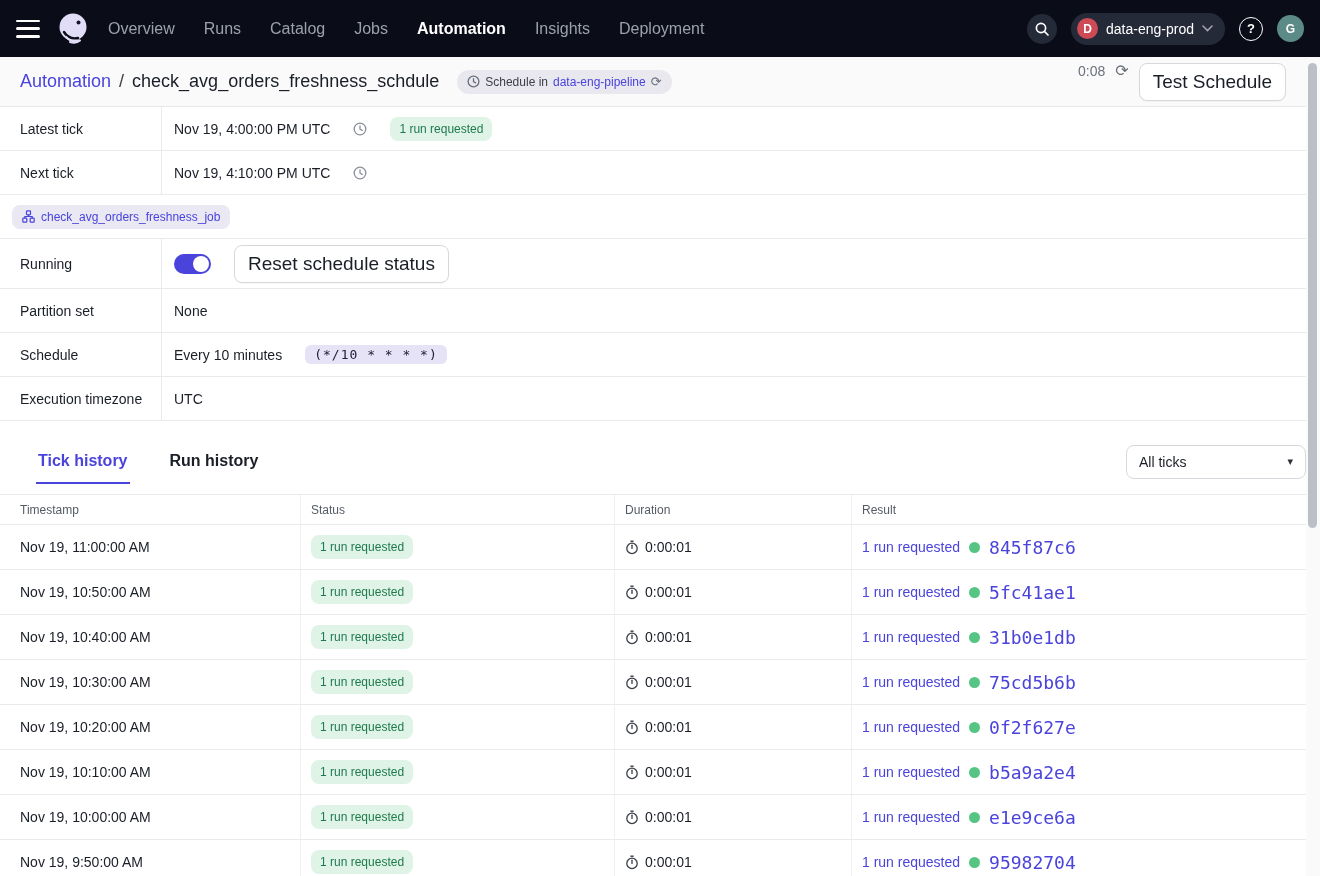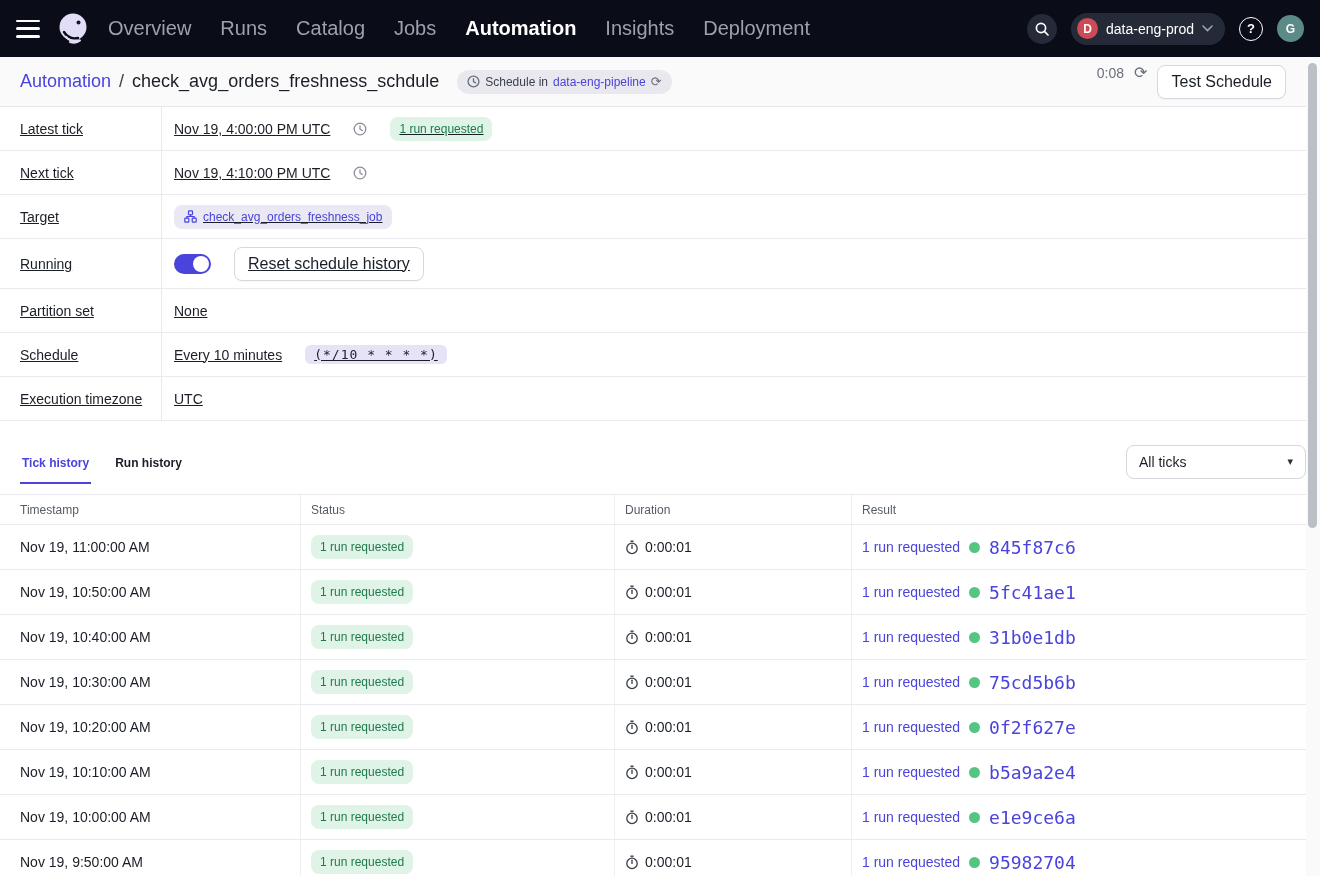--- a/index.html
+++ b/index.html
@@ -11,21 +11,21 @@
   .page { width:1320px; height:876px; position:relative; }
 
   
   .topnav {
     height:57px; background:#0a0c18; display:flex; align-items:center;
     padding:0 16px; color:#9ca1ac;
   }
   .hamburger { width:24px; height:18px; display:flex; flex-direction:column; justify-content:space-between; background:none; border:none; cursor:pointer; margin-right:14px; }
   .hamburger span { display:block; height:2.5px; background:#ffffff; border-radius:2px; }
   .logo { width:38px; height:38px; margin-right:16px; flex:0 0 auto; }
-  .navlinks { display:flex; align-items:center; gap:29px; font-size:20px; }
+  .navlinks { display:flex; align-items:center; gap:29px; font-size:16px; }
   .navlink { color:#9ca1ac; text-decoration:none; cursor:pointer; }
   .navlink.active { color:#ffffff; font-weight:700; }
   .topnav .spacer { flex:1; }
   .nav-right { display:flex; align-items:center; gap:14px; }
   .search-btn { width:30px; height:30px; border-radius:50%; background:#252a38; border:none; display:flex; align-items:center; justify-content:center; cursor:pointer; }
   .ws-pill { height:32px; background:#252a38; border-radius:16px; display:flex; align-items:center; gap:8px; padding:0 12px 0 6px; cursor:pointer; }
   .ws-initial { width:21px; height:21px; border-radius:50%; background:#cd4a56; color:#fff; font-size:12px; font-weight:700; display:flex; align-items:center; justify-content:center; }
   .ws-name { color:#ffffff; font-size:14px; }
   .help-btn { width:24px; height:24px; border-radius:50%; border:1.7px solid #ffffff; background:none; color:#ffffff; font-size:13px; font-weight:700; display:flex; align-items:center; justify-content:center; cursor:pointer; }
   .avatar { width:27px; height:27px; border-radius:50%; background:#5c8a86; color:#fff; font-size:12px; font-weight:700; display:flex; align-items:center; justify-content:center; cursor:pointer; }
@@ -42,27 +42,27 @@
   .sched-badge {
     margin-left:10px; height:24px; background:#e8e8ee; border-radius:12px;
     display:flex; align-items:center; gap:5px; padding:0 10px; font-size:12px; color:#3a3f47;
   }
   .sched-badge .repo-link { color:#4a43dc; text-decoration:none; cursor:pointer; }
   .crumb-right { margin-left:auto; display:flex; align-items:flex-start; gap:10px; padding-right:14px; }
   .timer { color:#6a707c; font-size:14px; }
   .refresh-glyph { color:#6a707c; font-size:16px; line-height:1; background:none; border:none; cursor:pointer; }
   .btn-outline {
     background:#ffffff; border:1px solid #d6d8de; border-radius:8px;
-    font-size:16px; color:#1a1e26; padding:7px 13px; cursor:pointer;
+    font-size:19px; color:#1a1e26; padding:7px 13px; cursor:pointer;
     font-family:"Liberation Sans", sans-serif; box-shadow:0 1px 1px rgba(0,0,0,0.03);
   }
 
   
   .details { margin-right:14px; }
-  .drow { display:flex; align-items:center; min-height:44px; border-bottom:1px solid #e9e9ee;text-decoration:underline; }
+  .drow { display:flex; align-items:center; min-height:44px; border-bottom:1px solid #e9e9ee; }
   .drow.tall { min-height:50px; }
   .dlabel {
     width:162px; flex:0 0 162px; align-self:stretch; display:flex; align-items:center;
     padding-left:20px; font-size:14px; color:#1a1e26; border-right:1px solid #e9e9ee;
   }
   .dvalue { display:flex; align-items:center; gap:23px; padding-left:12px; font-size:14px; color:#1a1e26; }
   .pill-green {
     background:#dff3e7; color:#1f7a4d; font-size:12px; border-radius:8px;
     height:24px; display:flex; align-items:center; padding:0 9px;
   }
@@ -73,21 +73,21 @@
   .toggle { width:37px; height:20px; border-radius:10px; background:#4a43dc; position:relative; cursor:pointer; border:none; }
   .toggle .knob { position:absolute; right:2px; top:2px; width:16px; height:16px; background:#ffffff; border-radius:50%; }
   .cron-chip {
     background:#e6e3f7; color:#1e1b36; border-radius:6px; padding:2px 9px;
     font-family:"DejaVu Sans Mono", monospace; font-size:13px; letter-spacing:1px;
   }
 
   
   .tabsrow { display:flex; align-items:center; margin:18px 14px 0 20px; height:45px; }
   .tabs { display:flex; gap:22px; align-self:flex-end; }
-  .tab { font-size:12px; font-weight:700; color:#1a1e26; background:none; border:none; cursor:pointer; padding:0 2px 14px 2px; font-family:"Liberation Sans", sans-serif; }
+  .tab { font-size:16px; font-weight:700; color:#1a1e26; background:none; border:none; cursor:pointer; padding:0 2px 14px 2px; font-family:"Liberation Sans", sans-serif;margin-left:16px; }
   .tab.active { color:#4a43dc; border-bottom:2px solid #4a43dc; padding-bottom:12px; }
   .filter-select {
     margin-left:auto; width:180px; height:34px; background:#fff; border:1px solid #d6d8de;
     border-radius:8px; display:flex; align-items:center; padding:0 12px; font-size:14px;
     color:#1a1e26; cursor:pointer;gap:28px;
   }
   .filter-select .caret { margin-left:auto; font-size:11px; color:#2b2f38; }
 
   
   .htable { margin:10px 14px 0 0; border-top:1px solid #e9e9ee; }
@@ -208,21 +208,20 @@
         <span class="icon">
           <svg width="14" height="14" viewBox="0 0 13 13">
               <circle cx="6.5" cy="6.5" r="5.4" stroke="#8a8f98" stroke-width="1.2" fill="none"></circle>
               <path d="M6.5 3.6 V6.7 L8.6 7.8" stroke="#8a8f98" stroke-width="1.2" fill="none" stroke-linecap="round"></path>
             </svg>
         </span>
       </div>
     </div>
 
     <div class="drow">
-      <div class="dlabel">Target</div>
       <div class="dvalue">
         <a class="chip-target">
           <span class="icon">
             <svg width="13" height="13" viewBox="0 0 13 13">
                 <rect x="4.5" y="0.8" width="4" height="4" rx="0.8" stroke="#4a43dc" stroke-width="1.2" fill="none"></rect>
                 <rect x="0.8" y="8.2" width="4" height="4" rx="0.8" stroke="#4a43dc" stroke-width="1.2" fill="none"></rect>
                 <rect x="8.2" y="8.2" width="4" height="4" rx="0.8" stroke="#4a43dc" stroke-width="1.2" fill="none"></rect>
                 <path d="M6.5 4.8 V6.5 M2.8 8.2 V6.5 H10.2 V8.2" stroke="#4a43dc" stroke-width="1.1" fill="none"></path>
               </svg>
           </span>
@@ -230,21 +229,21 @@
         </a>
       </div>
     </div>
 
     <div class="drow tall">
       <div class="dlabel">Running</div>
       <div class="dvalue">
         <button class="toggle">
             <span class="knob"></span>
           </button>
-        <button class="btn-outline">Reset schedule history</button>
+        <button class="btn-outline">Reset schedule status</button>
       </div>
     </div>
 
     <div class="drow">
       <div class="dlabel">Partition set</div>
       <div class="dvalue">
           <span>None</span>
         </div>
     </div>
 

